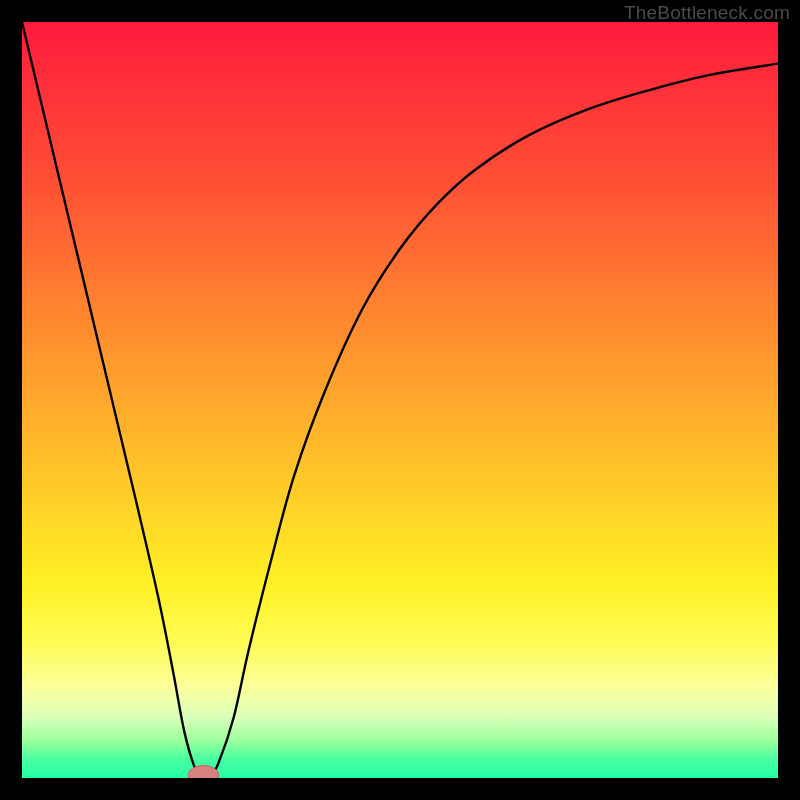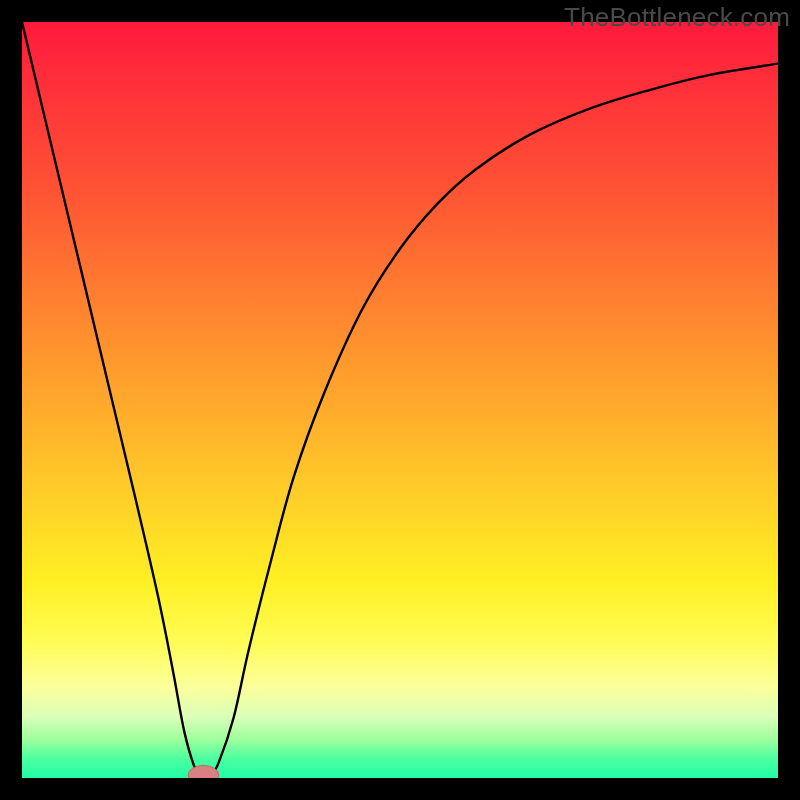--- a/index.html
+++ b/index.html
@@ -49,21 +49,21 @@
     position: absolute;
     inset: 0;
     width: 100%;
     height: 100%;
   }
   .watermark {
     position: absolute;
     top: 2px;
     right: 10px;
     color: #4a4a4a;
-    font-size: 26px;
+    font-size: 19px;
     font-weight: 400;
     letter-spacing: 0.2px;
     user-select: none;
   }
 </style>
 </head>
 <body>
 
 <div class="stage">
 

